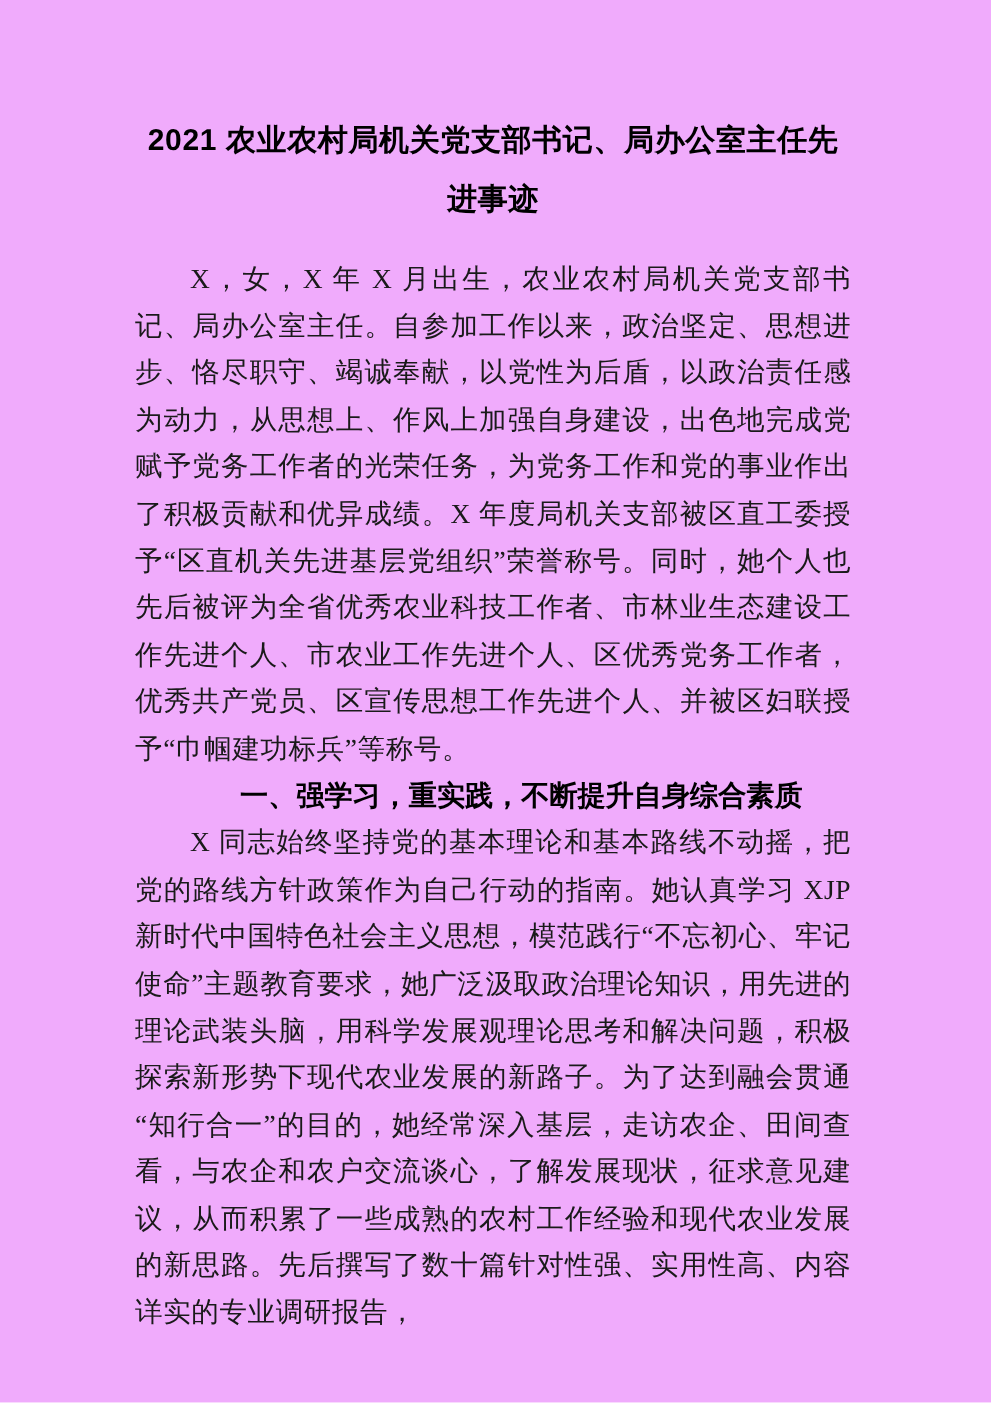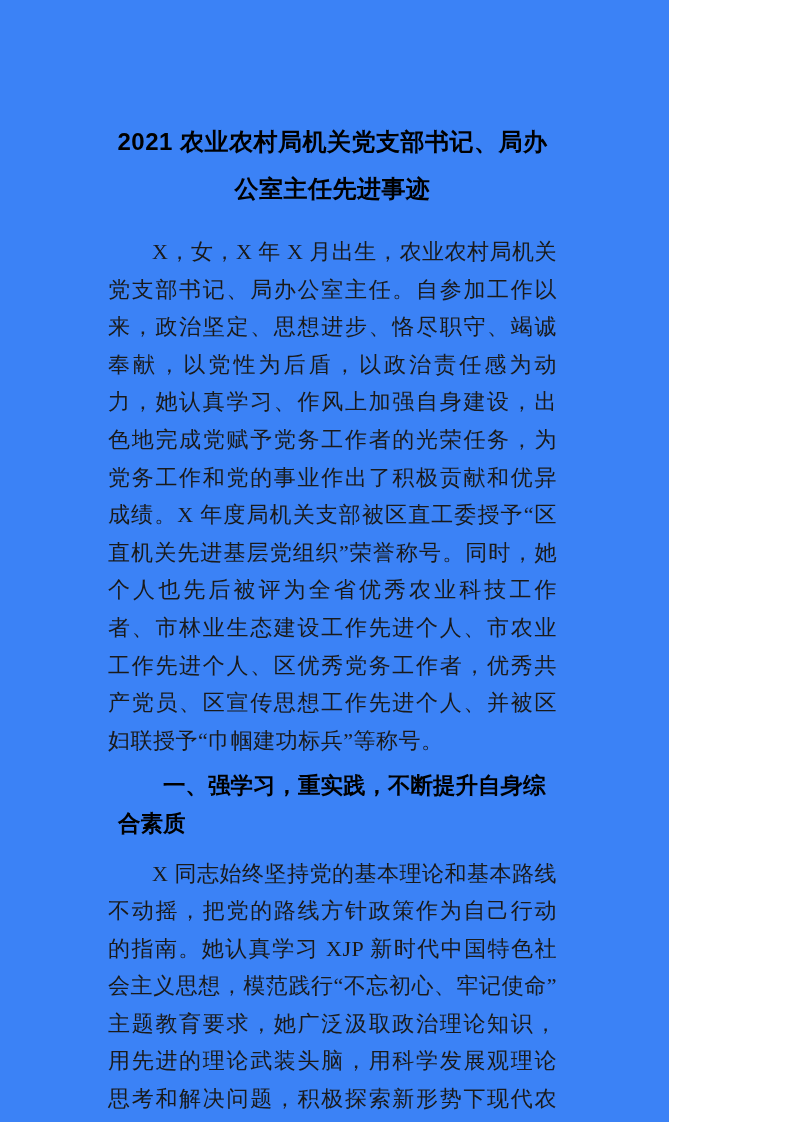--- a/index.html
+++ b/index.html
@@ -2,25 +2,25 @@
 <html lang="zh"><head>
 <meta charset="utf-8">
 <style>
   html, body {
     margin: 0;
     padding: 0;
     background: #ffffff;
   }
   .page {
     position: relative;
-    width: 669px;
+    width: 793px;
     height: 1122px;
-    background: #3b82f6;
+    background: #f0abfc;
     box-sizing: border-box;
-    padding: 118px 112px 0 108px;
+    padding: 89px 112px 0 108px;
     overflow: hidden;
     color: #000000;
   }
   .doc-title {
     margin: 0 0 21px 0;
     font-family: "Liberation Sans", sans-serif;
     font-weight: 700;
     font-size: 24px;
     line-height: 47px;
     text-align: center;
@@ -33,36 +33,36 @@
     font-family: "Liberation Serif", "DejaVu Serif", serif;
     font-size: 22px;
     line-height: 37.6px;
     text-align: justify;
     text-justify: inter-character;
     text-indent: 2em;
     color: #1a1a1a;
     letter-spacing: 0.5px;
   }
   .heading {
-    margin: 10px;
-    font-family: Liberation Mono, monospace;
+    margin: 0;
+    font-family: Liberation Sans, sans-serif;
     font-weight: 700;
     font-size: 22.5px;
     line-height: 37.6px;
     text-indent: 2em;
-    text-align: left;
+    text-align: center;
     color: #000000;
   }
 </style>
 </head>
 <body>
 
 <div class="page">
   <h1 class="doc-title">
     <span class="title-line">2021 农业农村局机关党支部书记、局办公室主任先进事迹</span>
   </h1>
 
-  <p class="para">X，女，X 年 X 月出生，农业农村局机关党支部书记、局办公室主任。自参加工作以来，政治坚定、思想进步、恪尽职守、竭诚奉献，以党性为后盾，以政治责任感为动力，她认真学习、作风上加强自身建设，出色地完成党赋予党务工作者的光荣任务，为党务工作和党的事业作出了积极贡献和优异成绩。X 年度局机关支部被区直工委授予“区直机关先进基层党组织”荣誉称号。同时，她个人也先后被评为全省优秀农业科技工作者、市林业生态建设工作先进个人、市农业工作先进个人、区优秀党务工作者，优秀共产党员、区宣传思想工作先进个人、并被区妇联授予“巾帼建功标兵”等称号。</p>
+  <p class="para">X，女，X 年 X 月出生，农业农村局机关党支部书记、局办公室主任。自参加工作以来，政治坚定、思想进步、恪尽职守、竭诚奉献，以党性为后盾，以政治责任感为动力，从思想上、作风上加强自身建设，出色地完成党赋予党务工作者的光荣任务，为党务工作和党的事业作出了积极贡献和优异成绩。X 年度局机关支部被区直工委授予“区直机关先进基层党组织”荣誉称号。同时，她个人也先后被评为全省优秀农业科技工作者、市林业生态建设工作先进个人、市农业工作先进个人、区优秀党务工作者，优秀共产党员、区宣传思想工作先进个人、并被区妇联授予“巾帼建功标兵”等称号。</p>
 
   <h2 class="heading">一、强学习，重实践，不断提升自身综合素质</h2>
 
   <p class="para">X 同志始终坚持党的基本理论和基本路线不动摇，把党的路线方针政策作为自己行动的指南。她认真学习 XJP 新时代中国特色社会主义思想，模范践行“不忘初心、牢记使命”主题教育要求，她广泛汲取政治理论知识，用先进的理论武装头脑，用科学发展观理论思考和解决问题，积极探索新形势下现代农业发展的新路子。为了达到融会贯通“知行合一”的目的，她经常深入基层，走访农企、田间查看，与农企和农户交流谈心，了解发展现状，征求意见建议，从而积累了一些成熟的农村工作经验和现代农业发展的新思路。先后撰写了数十篇针对性强、实用性高、内容详实的专业调研报告，</p>
 </div>
 
 </body></html>

